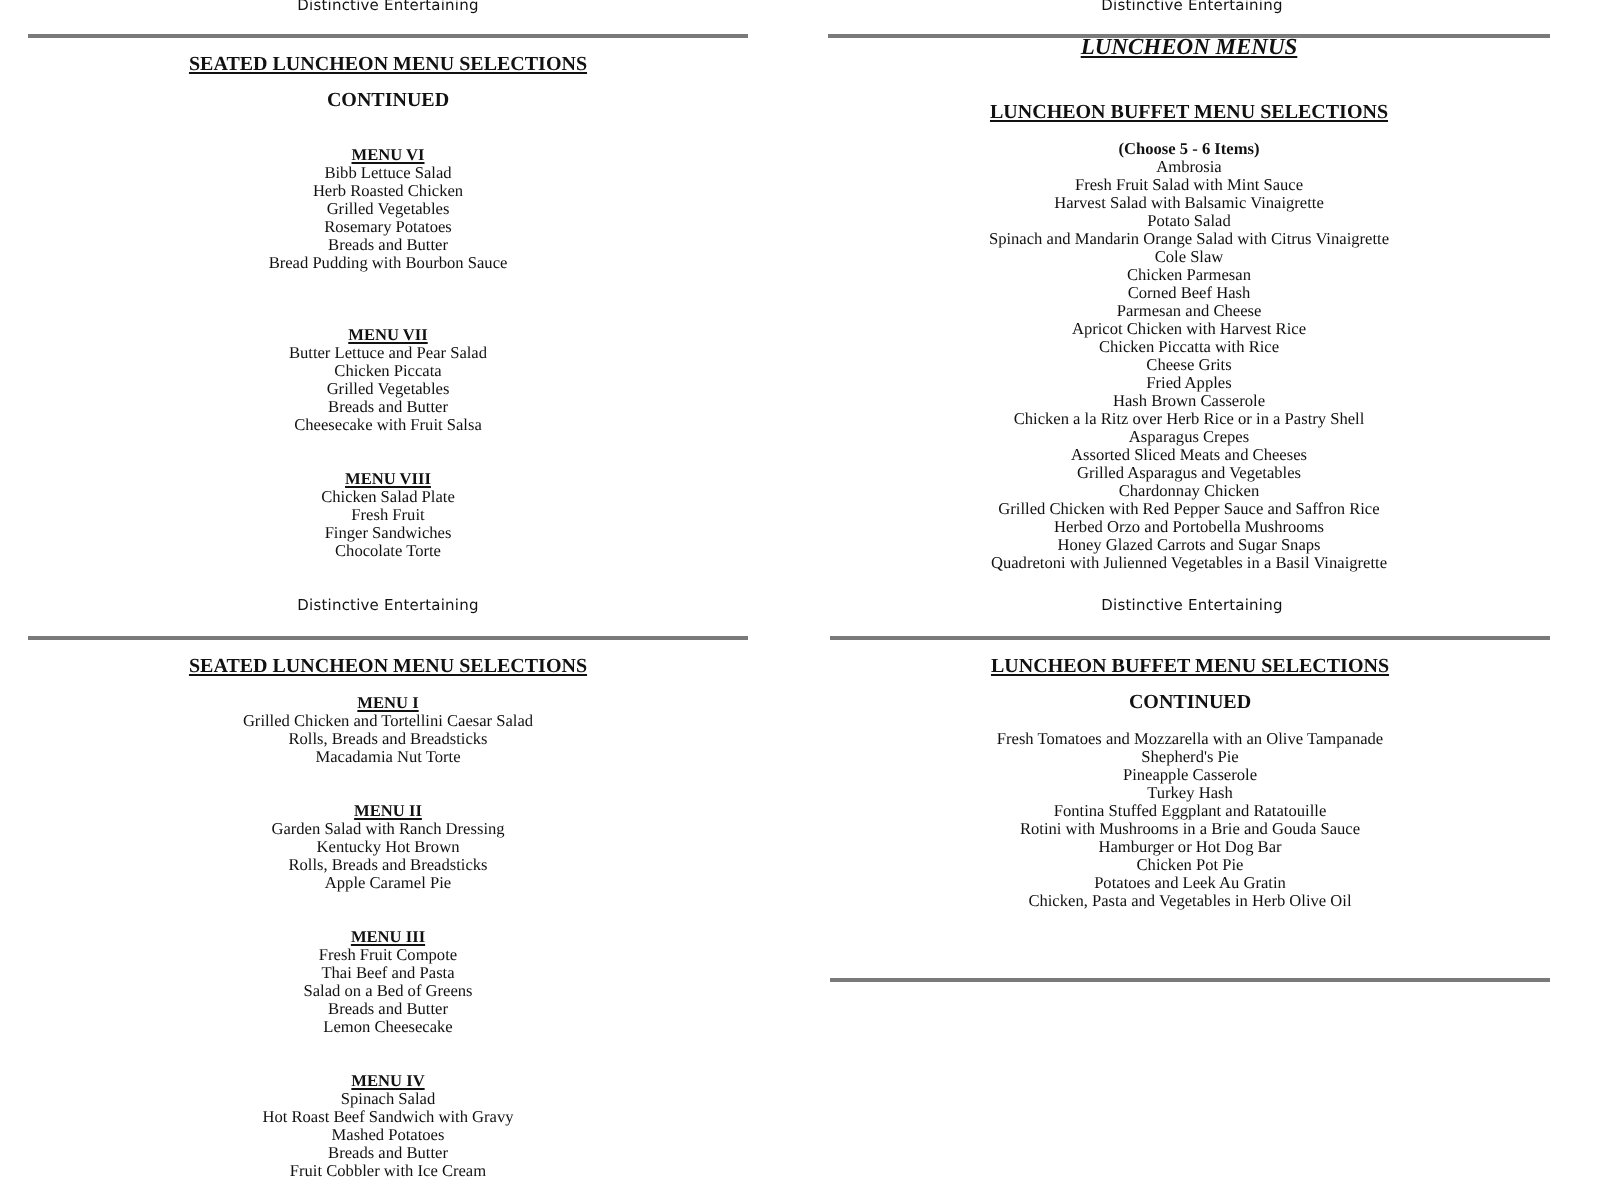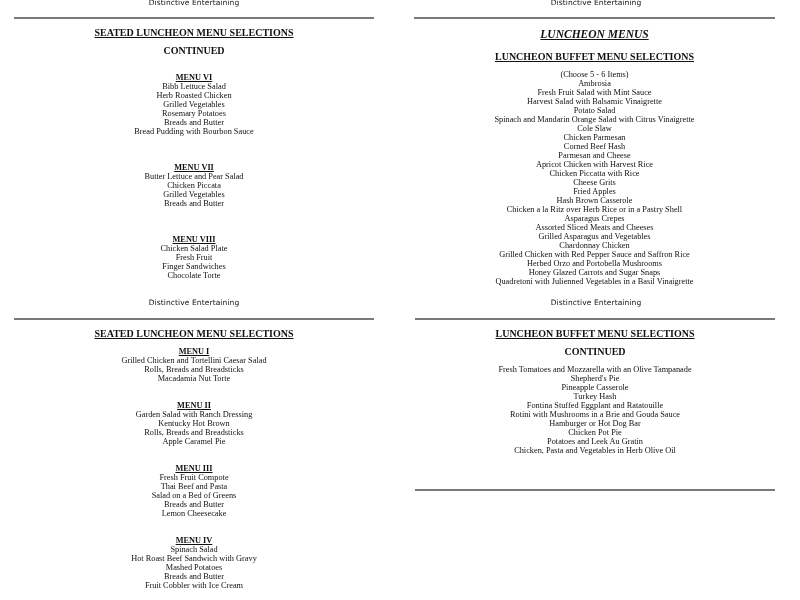--- a/index.html
+++ b/index.html
@@ -19,21 +19,21 @@
     .h-section {
       font-weight: bold; text-decoration: underline; font-size: 10px;
       line-height: 10px; white-space: nowrap;
     }
     .h-cont { font-weight: bold; font-size: 10px; line-height: 10px; }
     .h-title {
       font-weight: bold; font-style: italic; text-decoration: underline;
       font-size: 11.5px; line-height: 14px;
     }
     .h-menu { font-weight: bold; text-decoration: underline; font-size: 8.3px; line-height: 9px; }
-    .h-choose { font-weight: normal; font-size: 8.3px; line-height: 9px; }
+    .h-choose { font-weight: bold; font-size: 8.3px; line-height: 9px; }
     .item { font-size: 8.3px; line-height: 9px; white-space: nowrap; }
     .block { position: absolute; left: 0; right: 0; text-align: center; }
   </style>
 </head>
 <body>
 
 <div class="page" style="left:0;top:0;width:400px;height:312px;">
   <div class="brand" style="left:0;width:388px;top:-2px;">Distinctive Entertaining</div>
   <div class="rule" style="left:14px;width:360px;top:17px;"></div>
 
@@ -50,40 +50,41 @@
       <div class="item">Breads and Butter</div>
       <div class="item">Bread Pudding with Bourbon Sauce</div>
     </div>
 
     <div class="block" style="top:163px;">
       <div class="h-menu">MENU VII</div>
       <div class="item">Butter Lettuce and Pear Salad</div>
       <div class="item">Chicken Piccata</div>
       <div class="item">Grilled Vegetables</div>
       <div class="item">Breads and Butter</div>
+      <div class="item">Cheesecake with Fruit Salsa</div>
     </div>
 
     <div class="block" style="top:235px;">
       <div class="h-menu">MENU VIII</div>
       <div class="item">Chicken Salad Plate</div>
       <div class="item">Fresh Fruit</div>
       <div class="item">Finger Sandwiches</div>
       <div class="item">Chocolate Torte</div>
     </div>
   </div>
 
   <div class="brand" style="left:0;width:388px;top:298px;">Distinctive Entertaining</div>
 </div>
 
 <div class="page" style="left:400px;top:0;width:400px;height:312px;">
   <div class="brand" style="left:0;width:392px;top:-2px;">Distinctive Entertaining</div>
   <div class="rule" style="left:14px;width:361px;top:17px;"></div>
 
   <div class="col" style="left:14px;width:361px;top:0;height:300px;overflow:hidden;">
-    <div class="block h-title" style="top:27px;">LUNCHEON MENUS</div>
+    <div class="block h-title" style="top:17px;">LUNCHEON MENUS</div>
     <div class="block h-section" style="top:52px;">LUNCHEON BUFFET MENU SELECTIONS</div>
 
     <div class="block" style="top:70px;">
       <div class="h-choose">(Choose 5 - 6 Items)</div>
       <div class="item">Ambrosia</div>
       <div class="item">Fresh Fruit Salad with Mint Sauce</div>
       <div class="item">Harvest Salad with Balsamic Vinaigrette</div>
       <div class="item">Potato Salad</div>
       <div class="item">Spinach and Mandarin Orange Salad with Citrus Vinaigrette</div>
       <div class="item">Cole Slaw</div>

